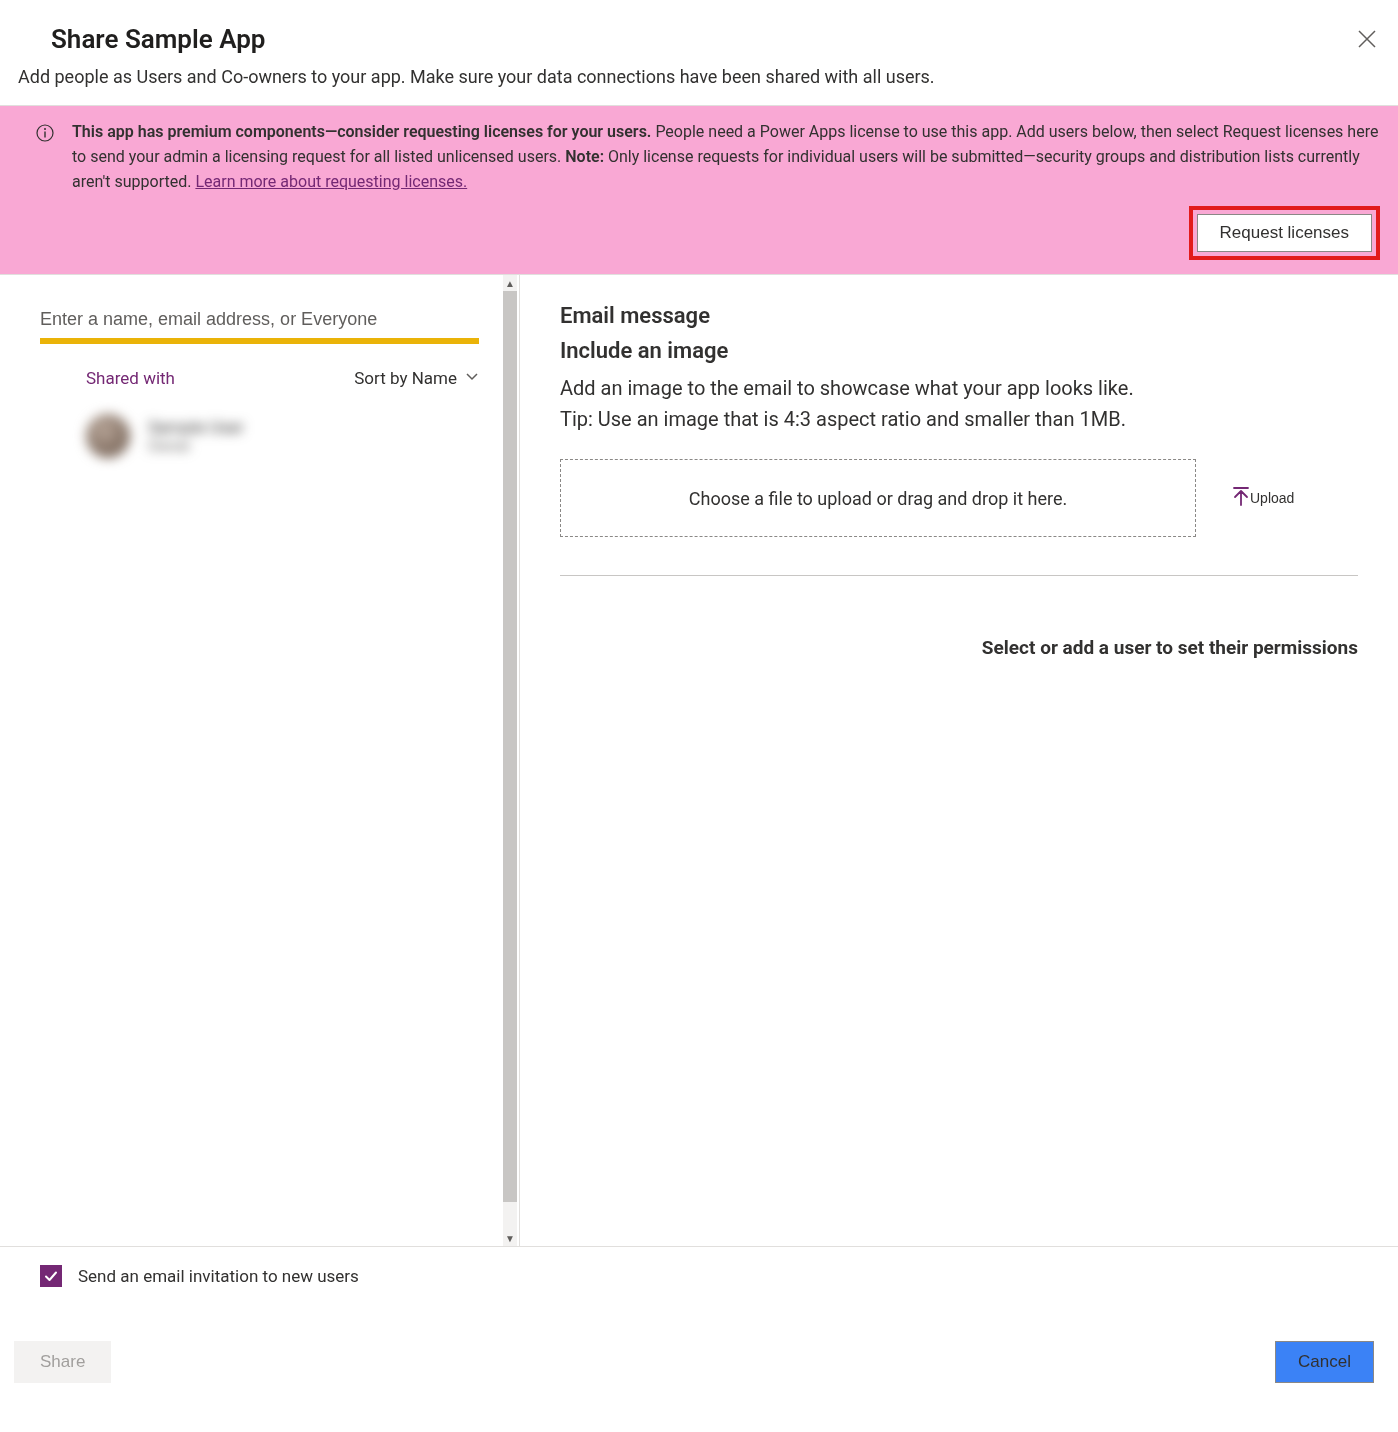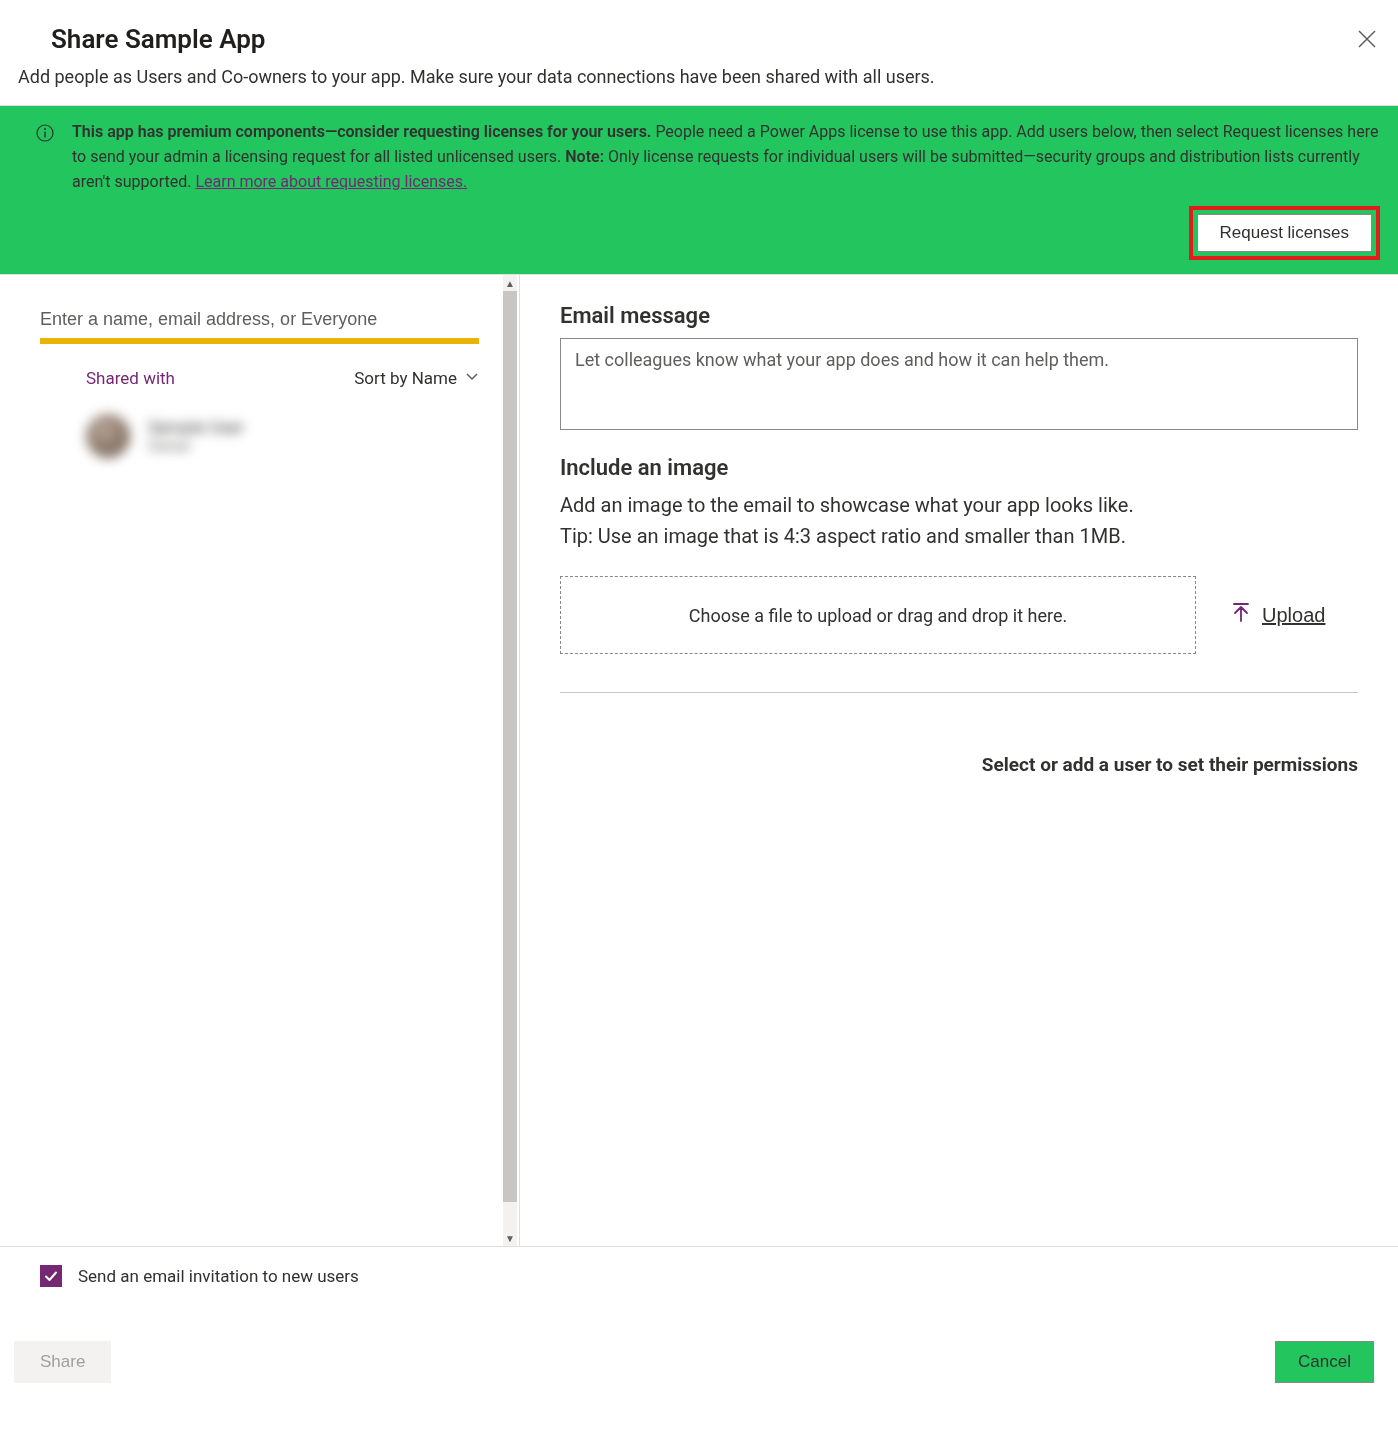--- a/index.html
+++ b/index.html
@@ -36,21 +36,21 @@
   }
   .close-btn svg { display: block; }
 
   .dialog-subtitle {
     padding: 0 18px 18px 18px;
     font-size: 18px;
     color: #323130;
   }
 
   .banner {
-    background: #22c55e;
+    background: #f9a8d4;
     border-top: 1px solid #e1dfdd;
     border-bottom: 1px solid #e1dfdd;
     padding: 14px 18px 14px 36px;
     position: relative;
   }
   .banner-icon {
     position: absolute;
     left: 36px;
     top: 18px;
     width: 18px;
@@ -223,27 +223,25 @@
     display: flex;
     align-items: center;
     justify-content: center;
     font-size: 18px;
     color: #323130;
     cursor: pointer;
   }
   .upload-btn {
     display: flex;
     align-items: center;
-    gap: 12px;
     background: none;
     border: none;
-    font-size: 20px;
-    color: #323130;
-    cursor: pointer;
-    text-decoration: underline;
+    font-size: 14px;
+    color: #323130;
+    cursor: pointer;
   }
   .upload-icon { color: #742874; }
 
   .divider {
     border: none;
     border-top: 1px solid #c8c6c4;
     margin-bottom: 60px;
   }
 
   .perm-prompt {
@@ -280,21 +278,21 @@
   }
   .btn-primary {
     background: #f3f2f1;
     border: none;
     color: #a19f9d;
     padding: 10px 26px;
     font-size: 17px;
     cursor: default;
   }
   .btn-secondary {
-    background: #22c55e;
+    background: #3b82f6;
     border: 1px solid #8a8886;
     color: #323130;
     padding: 10px 22px;
     font-size: 17px;
     cursor: pointer;
   }
 </style>
 </head>
 <body>
 
@@ -351,21 +349,20 @@
     <div class="scroll-track">
       <div class="scroll-arrow">▲</div>
       <div class="scroll-thumb short"></div>
       <div style="flex:1"></div>
       <div class="scroll-arrow">▼</div>
     </div>
   </div>
 
   <div class="right-panel">
     <div class="section-label">Email message</div>
-    <textarea class="msg-box" placeholder="Let colleagues know what your app does and how it can help them." style=""></textarea>
 
     <div class="section-label">Include an image</div>
     <div class="img-desc">
       <div>Add an image to the email to showcase what your app looks like.</div>
       <div>Tip: Use an image that is 4:3 aspect ratio and smaller than 1MB.</div>
     </div>
 
     <div class="upload-row">
       <div class="dropzone">
         <span>Choose a file to upload or drag and drop it here.</span>

